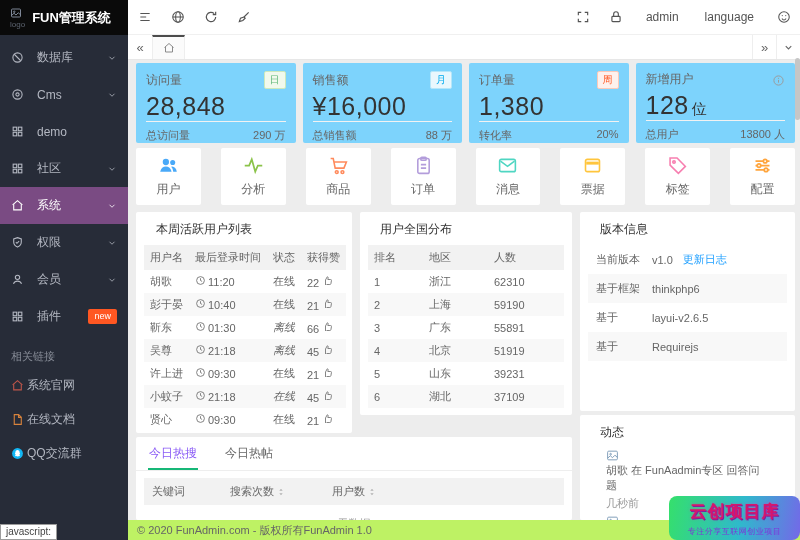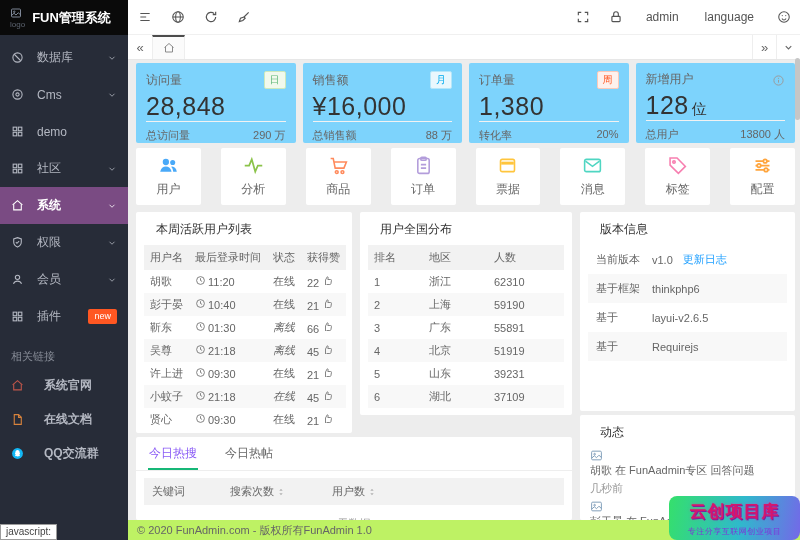--- a/index.html
+++ b/index.html
@@ -11,24 +11,24 @@
   .sidebar { position:absolute; left:0; top:0; width:128px; height:540px; background:#272c38; z-index:6; }
   .logo-bar { height:35px; background:#0a0a0a; display:flex; align-items:center; gap:7px; padding:0 10px; }
   .logo-broken { display:flex; flex-direction:column; align-items:flex-start; color:#8a94a6; }
   .logo-broken svg { width:12px; height:12px; }
   .logo-alt { font-size:8px; color:#5d6470; margin-top:1px; }
   .app-title { color:#fff; font-size:13px; font-weight:bold; white-space:nowrap; }
   .menu { margin-top:4px; }
   .menu-item { height:37px; display:flex; align-items:center; gap:13px; padding:0 11px; color:#b4b8c2; cursor:pointer; font-size:12px; }
   .menu-item svg.mi { width:13px; height:13px; }
   .menu-item .chev { margin-left:auto; width:10px; height:10px; opacity:.8; }
-  .menu-item.active { background:#7a4b83; color:#fff;font-weight:bold; }
+  .menu-item.active { background:#7a4b83; color:#fff; }
   .badge-new { margin-left:auto; background:#ff5722; color:#fff; font-size:9px; line-height:1; padding:3px 6px; border-radius:2px; }
   .section-title { color:#868b96; font-size:11px; padding:14px 11px 4px; }
-  .link-item { height:34px; display:flex; align-items:center; gap:20px; padding:0 11px; color:#b4b8c2; cursor:pointer;font-weight:bold; }
+  .link-item { height:34px; display:flex; align-items:center; gap:3px; padding:0 11px; color:#b4b8c2; cursor:pointer; }
   .link-item svg { width:13px; height:13px; }
   .c-site { color:#c0564a; } .c-doc { color:#d8833c; } .c-qq { color:#12b7f5; }
 
   
   .topbar { position:absolute; left:128px; right:0; top:0; height:35px; background:#fff; border-bottom:1px solid #f0f0f0; display:flex; align-items:center; z-index:5; }
   .tb-btn { width:33px; height:35px; display:flex; align-items:center; justify-content:center; color:#545454; cursor:pointer; }
   .tb-right { margin-left:auto; display:flex; align-items:center; }
   .tb-right .tb-txt { padding:0 13px; color:#545454; font-size:12px; cursor:pointer; }
   .tabbar { position:absolute; left:128px; right:0; top:35px; height:25px; background:#fff; border-bottom:1px solid #e7e7e7; display:flex; align-items:stretch; z-index:5; }
   .tab-ctl { width:24px; display:flex; align-items:center; justify-content:center; color:#666; font-size:13px; cursor:pointer; }
@@ -70,21 +70,21 @@
   .panel-dist  { left:360px; top:212px; width:212px; height:203px; }
   .panel-version { left:580px; top:212px; width:215px; height:199px; }
   .vlist { margin:0 8px; font-size:11px; }
   .vrow { display:flex; align-items:center; padding:7px 8px; }
   .vrow:nth-child(even) { background:#f8f8f8; }
   .vlabel { width:56px; color:#666; flex-shrink:0; }
   .vvalue { color:#666; }
   .vlink { color:#1e9fff; text-decoration:none; margin-left:10px; cursor:pointer; }
 
   .panel-activity { left:580px; top:415px; width:215px; height:105px; }
-  .act-item { padding:1px 10px 3px; }
+  .act-item { padding:1px 26px 3px; }
   .act-img { width:13px; height:13px; color:#7f9db9; display:block; }
   .act-text { color:#666; font-size:11px; margin-top:1px; }
   .act-time { color:#999; font-size:11px; margin-top:3px; }
 
   .panel-hot { left:136px; top:437px; width:436px; height:83px; }
   .hot-tabs { display:flex; gap:26px; padding:0 12px; border-bottom:1px solid #eee; }
   .hot-tab { padding:8px 1px 6px; font-size:12px; color:#666; border-bottom:2px solid transparent; cursor:pointer; }
   .hot-tab.active { color:#8b5cf6; border-bottom-color:#16b777; }
   .hot-head { margin:7px 8px 0; background:#f2f2f2; display:flex; padding:6px 8px; font-size:11px; color:#666; }
   .hh { display:flex; align-items:center; gap:2px; }
@@ -504,30 +504,30 @@
       </svg>
       <span>商品</span>
     </div>
   <div class="quick-card">
       <svg class="q4">
         <use href="#i-clipboard"></use>
       </svg>
       <span>订单</span>
     </div>
   <div class="quick-card">
+      <svg class="q6">
+        <use href="#i-mail"></use>
+      </svg>
+      <span>消息</span>
+    </div>
+  <div class="quick-card">
       <svg class="q5">
         <use href="#i-window"></use>
       </svg>
       <span>票据</span>
-    </div>
-  <div class="quick-card">
-      <svg class="q6">
-        <use href="#i-mail"></use>
-      </svg>
-      <span>消息</span>
     </div>
   <div class="quick-card">
       <svg class="q7">
         <use href="#i-tag"></use>
       </svg>
       <span>标签</span>
     </div>
   <div class="quick-card">
       <svg class="q8">
         <use href="#i-sliders"></use>

